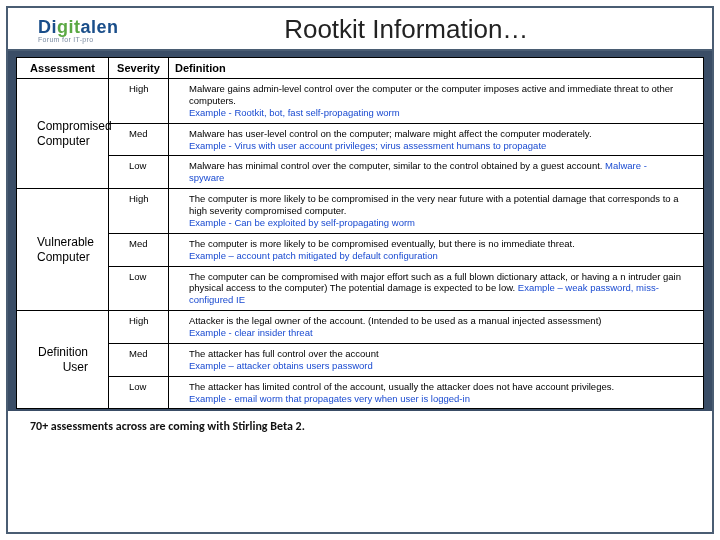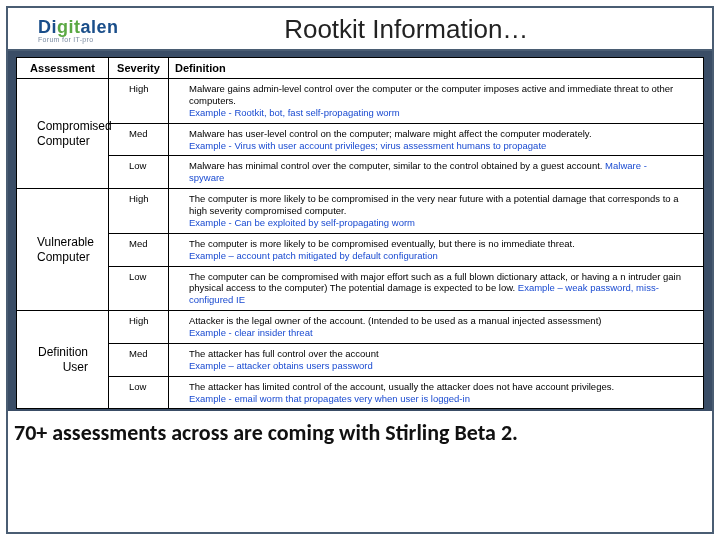--- a/index.html
+++ b/index.html
@@ -16,21 +16,21 @@
   .content { background: #3a4d66; padding: 6px 8px 2px 8px; }
   table { width: 100%; border-collapse: collapse; background: #fff; table-layout: fixed; }
   th, td { border: 1px solid #000; vertical-align: top; }
   th { background: #fff; font-weight: 700; font-size: 11px; padding: 4px 6px; text-align: center; }
   th.th-def { text-align: left; }
   td { font-size: 9.5px; line-height: 1.25; padding: 4px 20px; }
   .col-assess { width: 92px; }
   .col-sev { width: 60px; }
   .assess-cell { text-align: right; vertical-align: middle; font-size: 12px; }
   .example { color: #1a4bd1; }
-  .footer { padding: 8px 22px 0 6px; font-family: Calibri, Arial, sans-serif; font-size: 22px; font-weight: 600; color: #111; }
+  .footer { padding: 8px 22px 0 22px; font-family: Calibri, Arial, sans-serif; font-size: 12px; font-weight: 600; color: #111; }
 </style>
 </head>
 <body>
 
 <div class="outer-rule">
   <div class="header">
     <div class="logo">
       <div class="logo-word"><span class="di">Di</span><span class="git">git</span><span class="alen">alen</span></div>
       <div class="logo-sub">Forum for IT-pro</div>
     </div>

